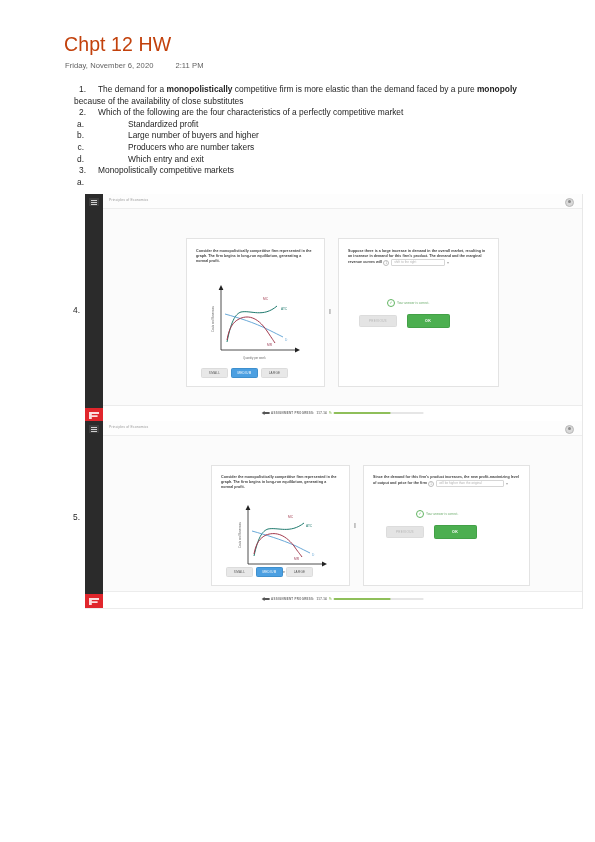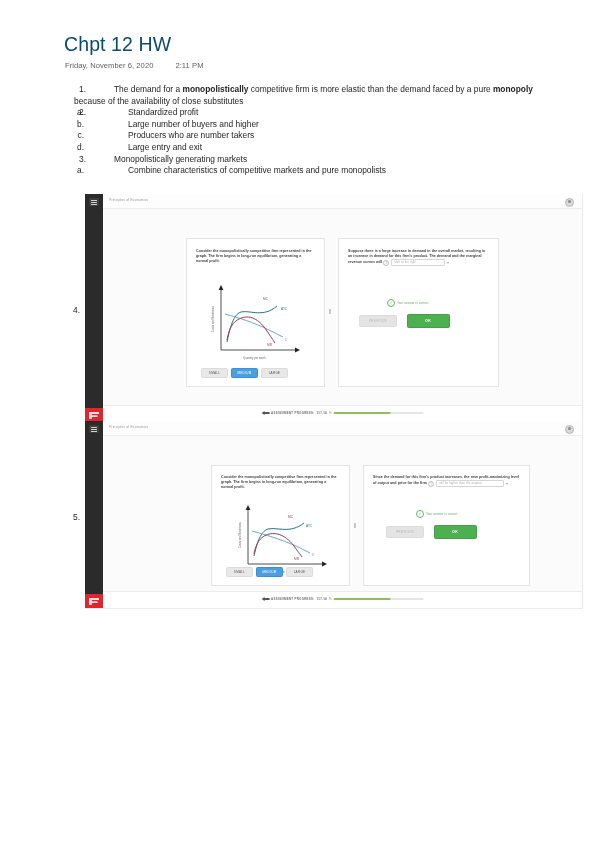--- a/index.html
+++ b/index.html
@@ -21,21 +21,21 @@
   .page {
     position: absolute;
     left: 0; top: 0;
     width: 595px; height: 842px;
   }
   .note-title {
     position: absolute;
     left: 64px; top: 33px;
     font-size: 19.5px;
     font-weight: 400;
-    color: #0c4a6e;
+    color: #c2410c;
     letter-spacing: .1px;
   }
   .note-meta {
     position: absolute;
     left: 65px; top: 61px;
     font-size: 7.6px;
     color: #5f5f5f;
     letter-spacing: .05px;
   }
   .note-meta .meta-date { margin-right: 22px; }
@@ -54,21 +54,21 @@
     margin-bottom: 0px;
   }
   .li-num {
     position: absolute;
     left: 0; top: 0;
     width: 22px;
     text-align: right;
     color: #1f1f1f;
   }
   .li-body {
-    margin-left: 40px;
+    margin-left: 24px;
   }
   .lvl1 { padding-left: 10px; }
   .lvl2 { padding-left: 38px; }
   .lvl2 .li-num { width: 20px; }
   .lvl2 .li-body { margin-left: 26px; }
   .li b { font-weight: bold; }
 
   .big-num {
     position: absolute;
     font-size: 8.4px;
@@ -331,27 +331,27 @@
 
 <div class="page">
 
   <div class="note-title">Chpt 12 HW</div>
   <div class="note-meta">
     <span class="meta-date">Friday, November 6, 2020</span><span class="meta-time">2:11 PM</span>
   </div>
 
   <div class="outline" id="outline">
       <div class="li lvl1"><span class="li-num">1.</span><span class="li-body"><span>The demand for a </span><b>monopolistically</b><span> competitive firm is more elastic than the demand faced by a pure </span><b>monopoly</b><span> because of the availability of close substitutes</span></span></div>
-      <div class="li lvl1"><span class="li-num">2.</span></div>
+      <div class="li lvl1"><span class="li-num">2.</span><span class="li-body"><span>Which of the following are the four characteristics of a perfectly competitive market</span></span></div>
       <div class="li lvl2"><span class="li-num">a.</span><span class="li-body"><span>Standardized profit</span></span></div>
       <div class="li lvl2"><span class="li-num">b.</span><span class="li-body"><span>Large number of buyers and higher</span></span></div>
       <div class="li lvl2"><span class="li-num">c.</span><span class="li-body"><span>Producers who are number takers</span></span></div>
-      <div class="li lvl2"><span class="li-num">d.</span><span class="li-body"><span>Large entry and exit</span></span></div>
-      <div class="li lvl1"><span class="li-num">3.</span><span class="li-body"><span>Monopolistically generating markets</span></span></div>
-      <div class="li lvl2"><span class="li-num">a.</span><span class="li-body"><span>Combine characteristics of competitive markets and pure monopolists</span></span></div>
+      <div class="li lvl2"><span class="li-num">d.</span><span class="li-body"><span>Which entry and exit</span></span></div>
+      <div class="li lvl1"><span class="li-num">3.</span><span class="li-body"><span>Monopolistically competitive markets</span></span></div>
+      <div class="li lvl2"><span class="li-num">a.</span></div>
     </div>
 
   <div class="big-num" style="left:64px; top:305px;">4.</div>
   <div class="big-num" style="left:64px; top:512px;">5.</div>
 
   <div class="shot" style="left:85px; top:194px; width:497px; height:228px;">
     <div class="shot-sidebar">
       <div class="hamburger">
           <i></i>
           <i></i>

